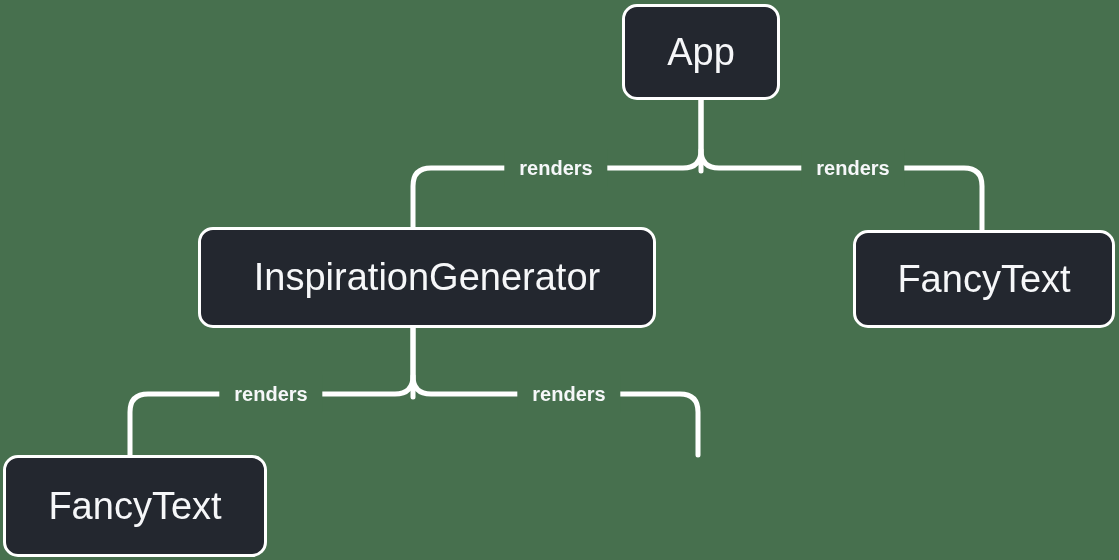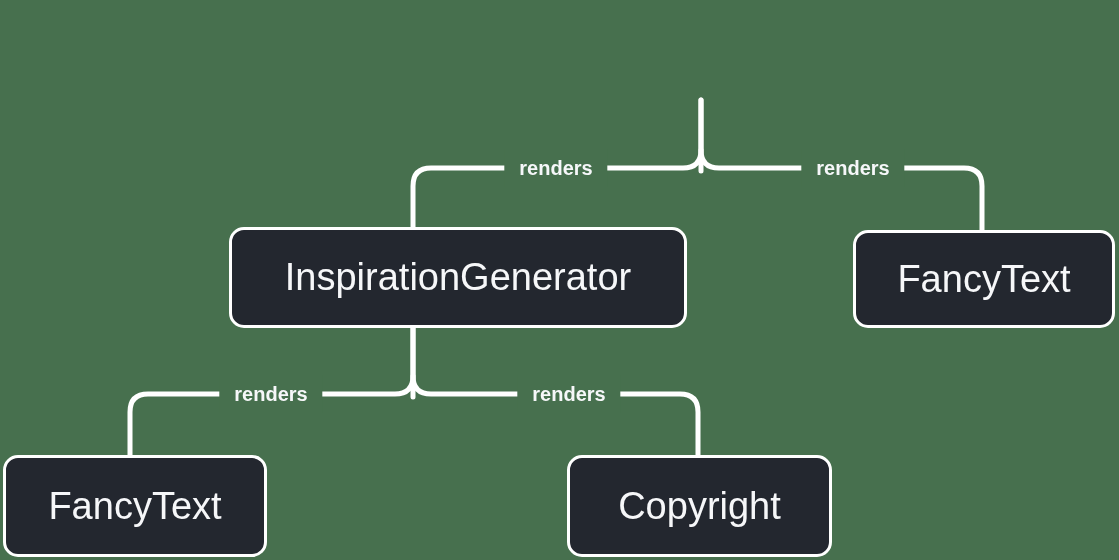--- a/index.html
+++ b/index.html
@@ -69,28 +69,28 @@
 
   <svg class="connectors" viewBox="0 0 1119 560" aria-hidden="true">
     <path d="M 701 100 L 701 150 Q 701 168 683 168 L 431 168 Q 413 168 413 186 L 413 227"></path>
     <path d="M 701 100 L 701 150 Q 701 168 719 168 L 964 168 Q 982 168 982 186 L 982 230"></path>
     <path d="M 701 150 L 701 171"></path>
     <path d="M 413 328 L 413 376 Q 413 394 395 394 L 148 394 Q 130 394 130 412 L 130 455"></path>
     <path d="M 413 328 L 413 376 Q 413 394 431 394 L 680 394 Q 698 394 698 412 L 698 455"></path>
     <path d="M 413 376 L 413 397"></path>
   </svg>
 
+  <div class="node" style="left:622px; top:4px; width:158px; height:96px;">App</div>
 
-  <div class="node" style="left:198px; top:227px; width:458px; height:101px;margin-left:31px;">InspirationGenerator</div>
+  <div class="node" style="left:198px; top:227px; width:458px; height:101px;">InspirationGenerator</div>
 
   <div class="node" style="left:853px; top:230px; width:262px; height:98px;">FancyText</div>
 
   <div class="node" style="left:3px; top:455px; width:264px; height:102px;">FancyText</div>
 
-  <div class="node" style="left:567px; top:455px; width:265px; height:102px;">Copyright</div>
 
   <div class="edge-label" style="left:556px; top:168px;">renders</div>
 
   <div class="edge-label" style="left:853px; top:168px;">renders</div>
 
   <div class="edge-label" style="left:271px; top:394px;">renders</div>
 
   <div class="edge-label" style="left:569px; top:394px;">renders</div>
 
 </div>

